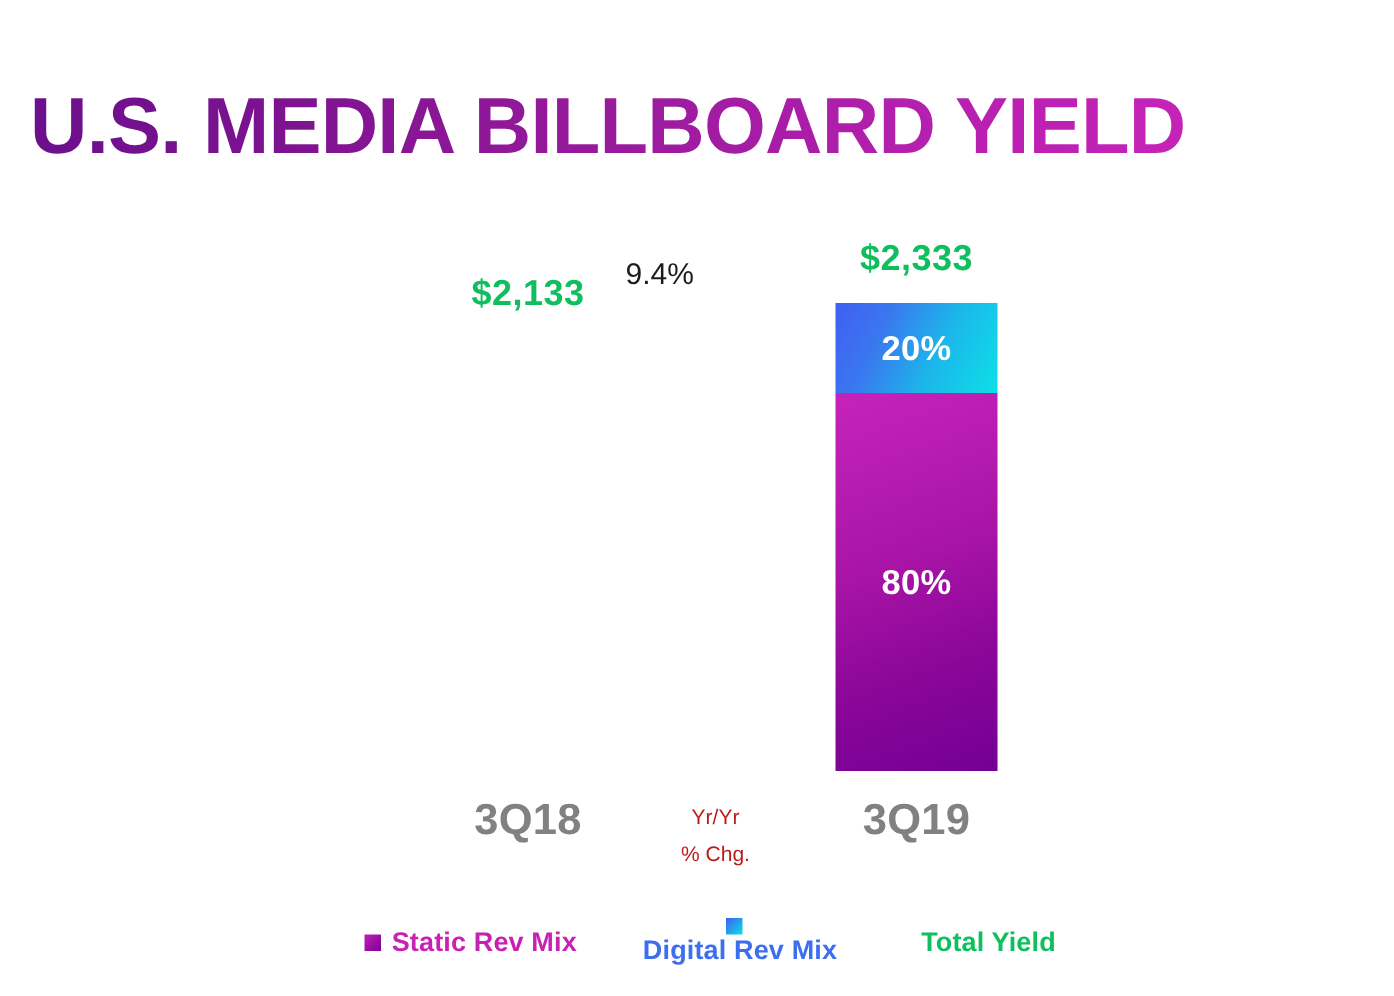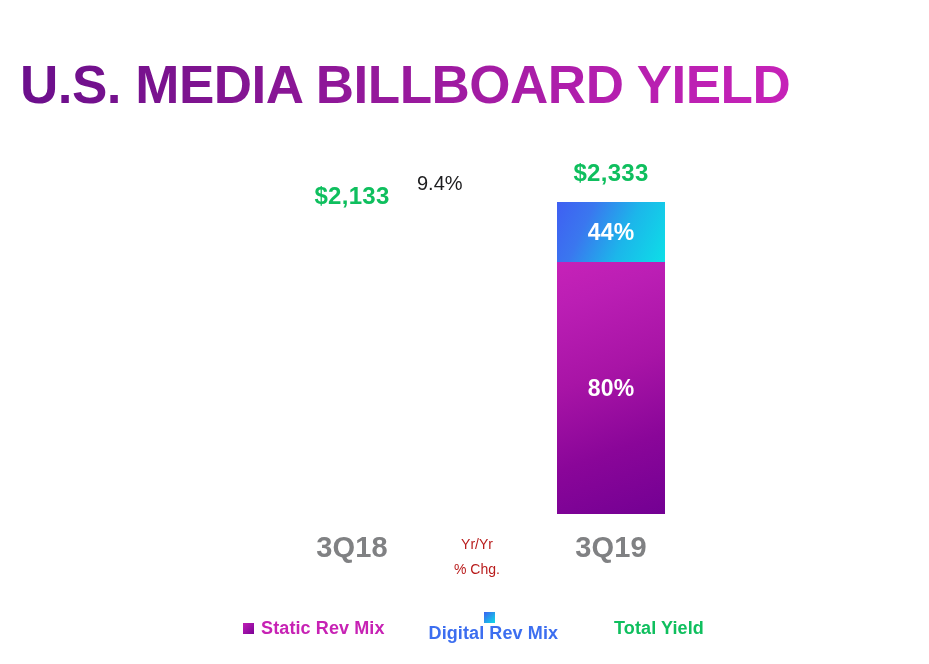--- a/index.html
+++ b/index.html
@@ -195,21 +195,21 @@
     <div id="yoy-value">9.4%</div>
     <div id="yoy-caption">Yr/Yr
 % Chg.</div>
   </div>
 
   <div class="bar-group" id="bar-group-1" style="height:312px;">
     <div class="bar-total" style="top:-43px;">$2,333</div>
 
     <div class="bar-stack" style="height:312px;">
       <div class="seg seg-digital" style="height:60px;">
-        <span class="seg-label">44%</span>
+        <span class="seg-label">20%</span>
       </div>
       <div class="seg seg-static" style="height:252px;">
         <span class="seg-label">80%</span>
       </div>
     </div>
 
     <div class="bar-xlabel" style="bottom:-50px;">3Q19</div>
   </div>
 
   <div id="legend">

